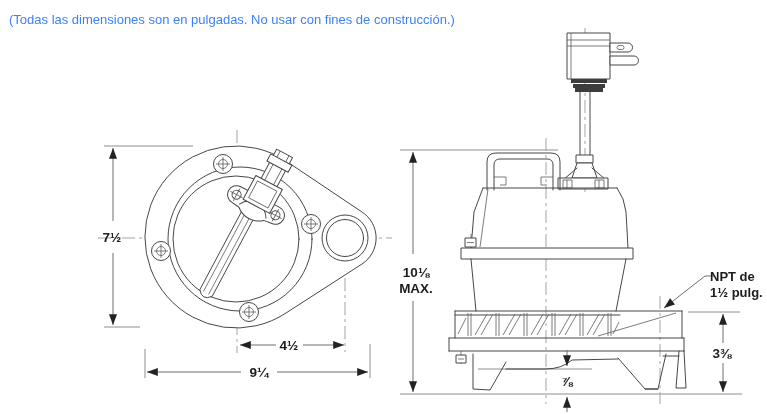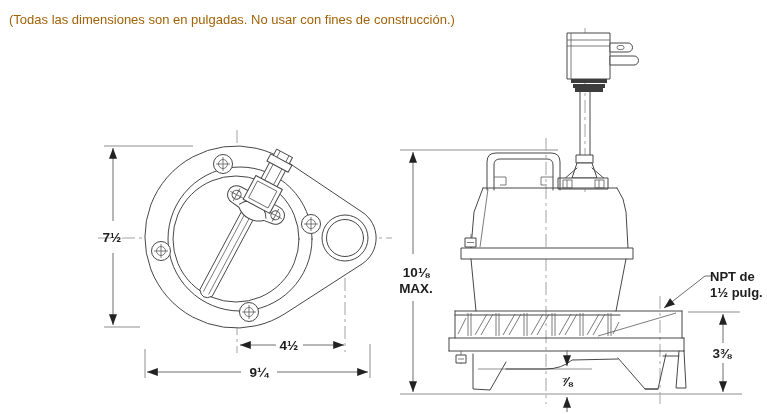--- a/index.html
+++ b/index.html
@@ -1,20 +1,20 @@
 <!DOCTYPE html>
 <html><head>
 <meta charset="utf-8">
 <style>
   html,body{margin:0;padding:0;background:#ffffff;}
   .page{position:relative;width:767px;height:414px;background:#ffffff;overflow:hidden;
         font-family:"Liberation Sans",sans-serif;}
   .hdr{position:absolute;left:9px;top:5px;width:600px;}
   .hdr h1{margin:0;font-size:17px;font-weight:800;letter-spacing:.4px;color:#1a1a1a;}
-  .hdr p{margin:7px 0 0 0;font-size:13px;color:#a16207;}
+  .hdr p{margin:7px 0 0 0;font-size:13px;color:#3b82f6;}
   svg{position:absolute;left:0;top:0;}
   .ln{stroke:#474747;stroke-width:1;fill:none;stroke-linecap:round;stroke-linejoin:round;}
   .lnf{stroke:#474747;stroke-width:1;fill:#ffffff;stroke-linejoin:round;}
   .thin{stroke:#5a5a5a;stroke-width:.8;fill:none;}
   .ext{stroke:#8e8e8e;stroke-width:1;fill:none;}
   .cl{stroke:#a3a3a3;stroke-width:1;fill:none;stroke-dasharray:13 4 3 4;}
   .dim{stroke:#6f6f6f;stroke-width:1;fill:none;}
   .dk{fill:#3c3c3c;stroke:none;}
   text.dt{font-family:"Liberation Sans",sans-serif;font-size:13.5px;font-weight:bold;
           fill:#1d1d1d;text-anchor:middle;}

